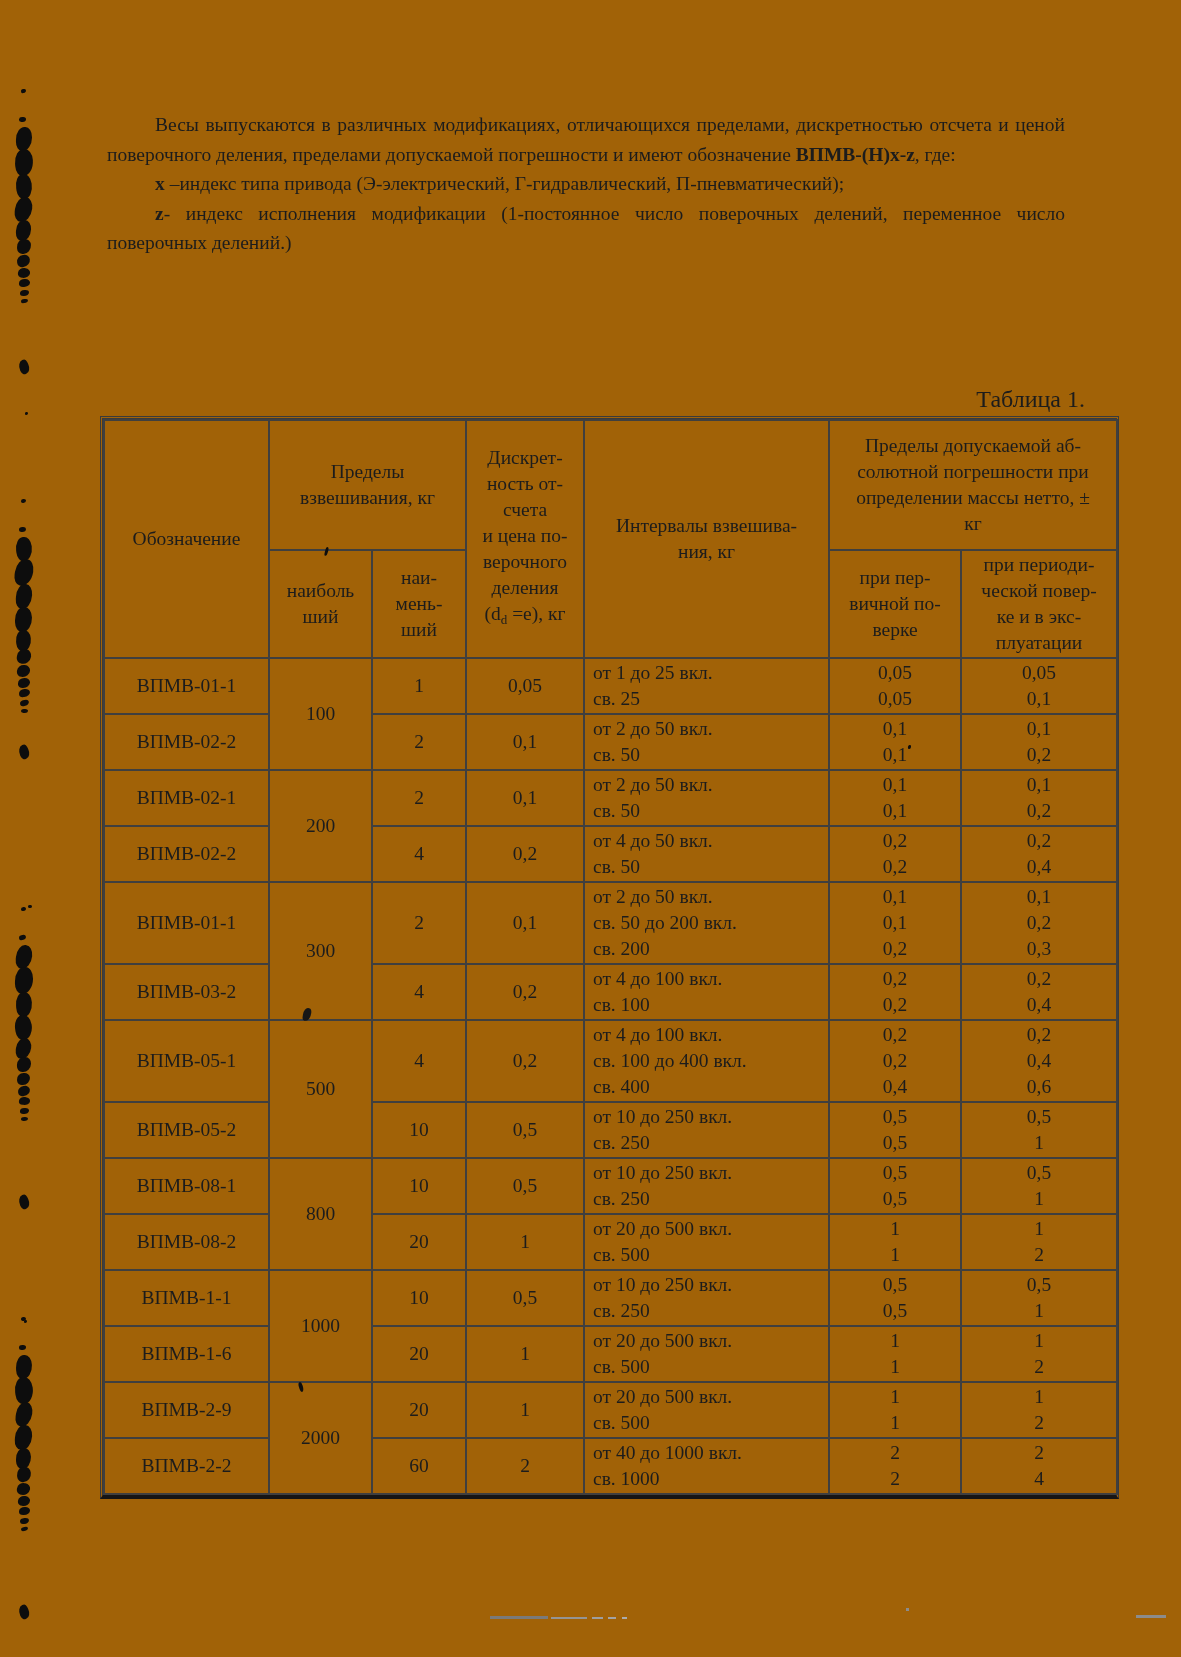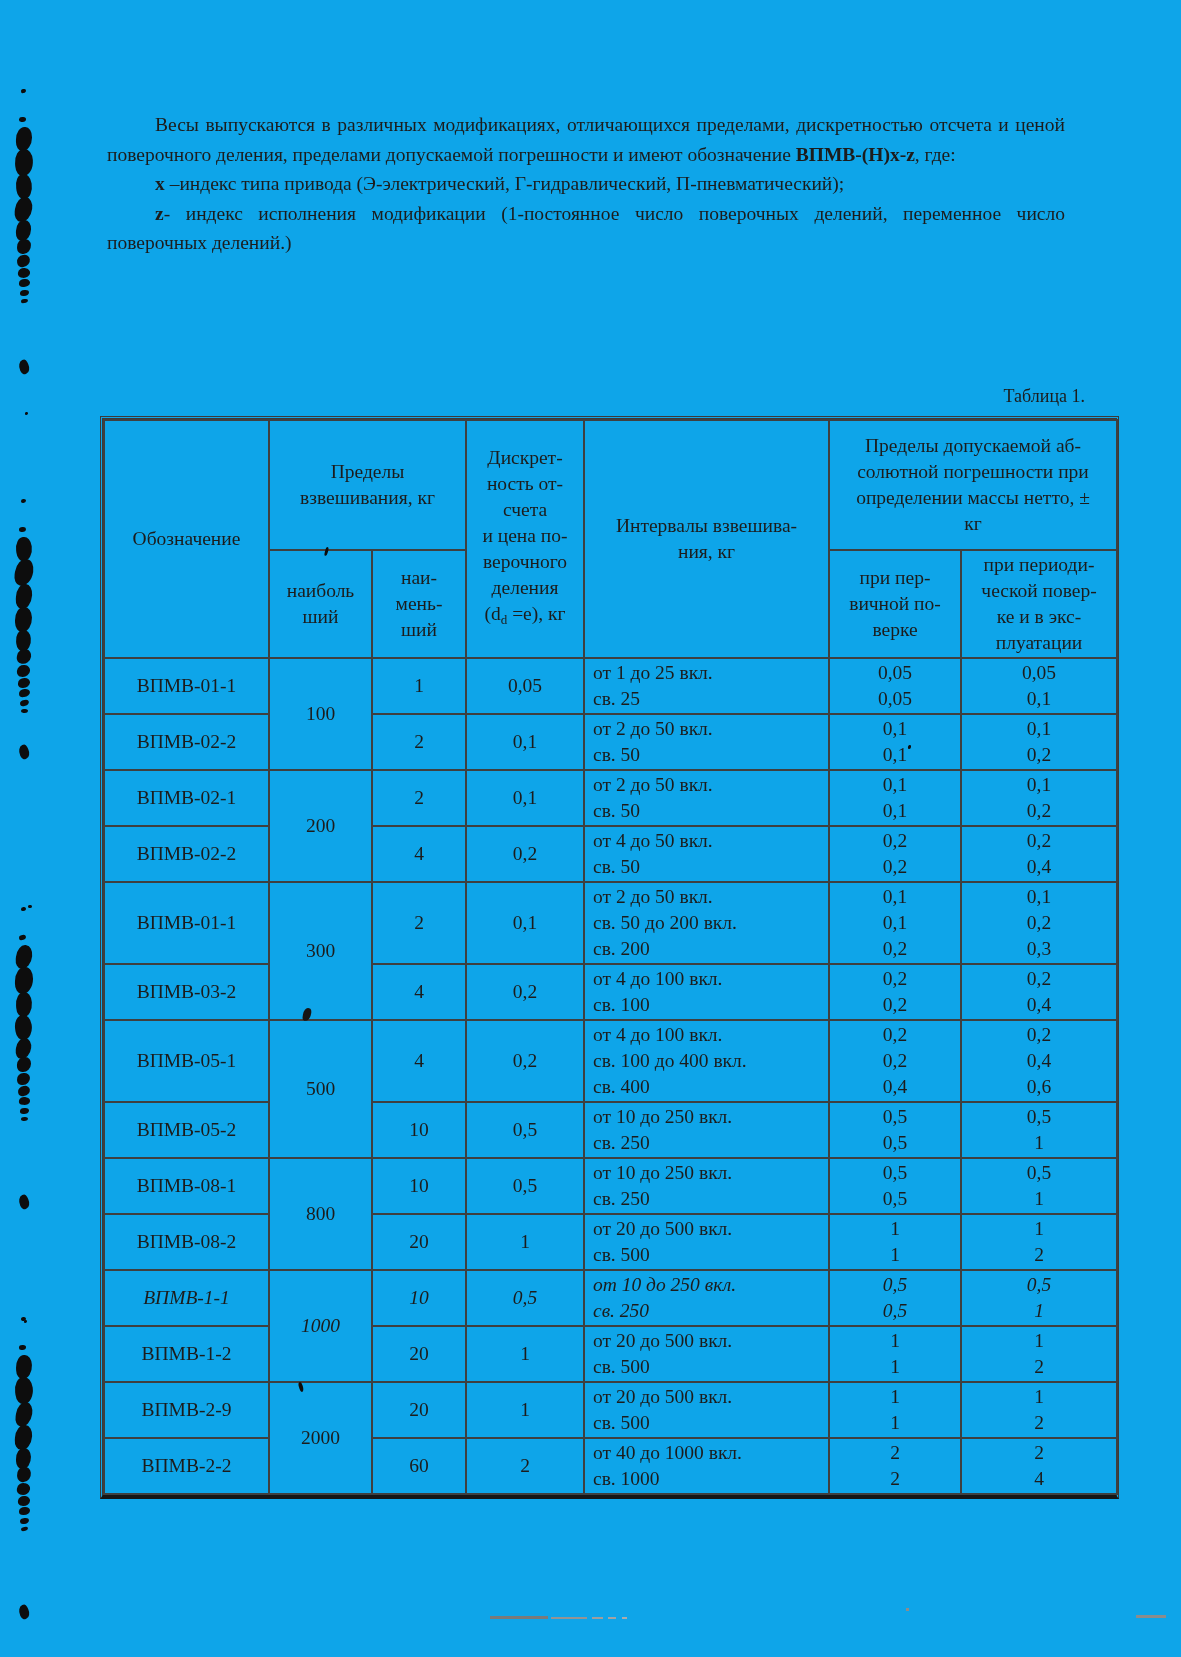--- a/index.html
+++ b/index.html
@@ -1,32 +1,32 @@
 <!DOCTYPE html>
 <html><head>
 <meta charset="utf-8">
 <style>
   html,body { margin:0; padding:0; background:#e8e8e8; }
   .page {
     position:relative; width:1181px; height:1657px; margin:0 auto;
-    background:#0ea5e9; overflow:hidden;
+    background:#a16207; overflow:hidden;
     font-family:"Liberation Serif","DejaVu Serif",serif;
     color:#1c1c1c;
   }
   .content { position:absolute; left:107px; top:110px; width:958px; }
   .para { margin:0; font-size:19.5px; line-height:29.5px; text-align:justify; }
   .indent { text-indent:48px; }
   .para b { font-weight:bold; }
   h2.heading {
     margin:10px 0 2px 0; font-size:20.5px; line-height:28px;
     font-weight:bold; text-align:center; letter-spacing:0.3px;
   }
   .caption {
     position:absolute; top:386px; left:107px; width:978px;
-    text-align:right; font-size:18px;
+    text-align:right; font-size:24px;
   }
   .table-wrap {
     position:absolute; left:100px; top:416px; width:1013px;
     border:3px double #3a3a3a; border-bottom:4px solid #151515;
     box-sizing:content-box;
   }
   table { border-collapse:collapse; width:100%; table-layout:fixed; }
   th, td {
     border:2px solid #3f3f3f; font-weight:normal;
     font-size:19.5px; line-height:26px;
@@ -222,34 +222,34 @@
             <td class="cell-model">ВПМВ-08-2</td>
             <td class="cell-min">20</td>
             <td class="cell-disc">1</td>
             <td class="cell-intervals preline">от 20 до 500 вкл.
 св. 500</td>
             <td class="cell-primary preline">1
 1</td>
             <td class="cell-periodic preline">1
 2</td>
           </tr>
-          <tr style="height: 54px; font-style: italic;">
+          <tr style="height: 54px;">
             <td class="cell-model">ВПМВ-1-1</td>
             <td class="cell-max" rowspan="2">1000</td>
             <td class="cell-min">10</td>
             <td class="cell-disc">0,5</td>
             <td class="cell-intervals preline">от 10 до 250 вкл.
 св. 250</td>
             <td class="cell-primary preline">0,5
 0,5</td>
             <td class="cell-periodic preline">0,5
 1</td>
           </tr>
           <tr style="height: 54px;">
-            <td class="cell-model">ВПМВ-1-2</td>
+            <td class="cell-model">ВПМВ-1-6</td>
             <td class="cell-min">20</td>
             <td class="cell-disc">1</td>
             <td class="cell-intervals preline">от 20 до 500 вкл.
 св. 500</td>
             <td class="cell-primary preline">1
 1</td>
             <td class="cell-periodic preline">1
 2</td>
           </tr>
           <tr style="height: 54px;">

